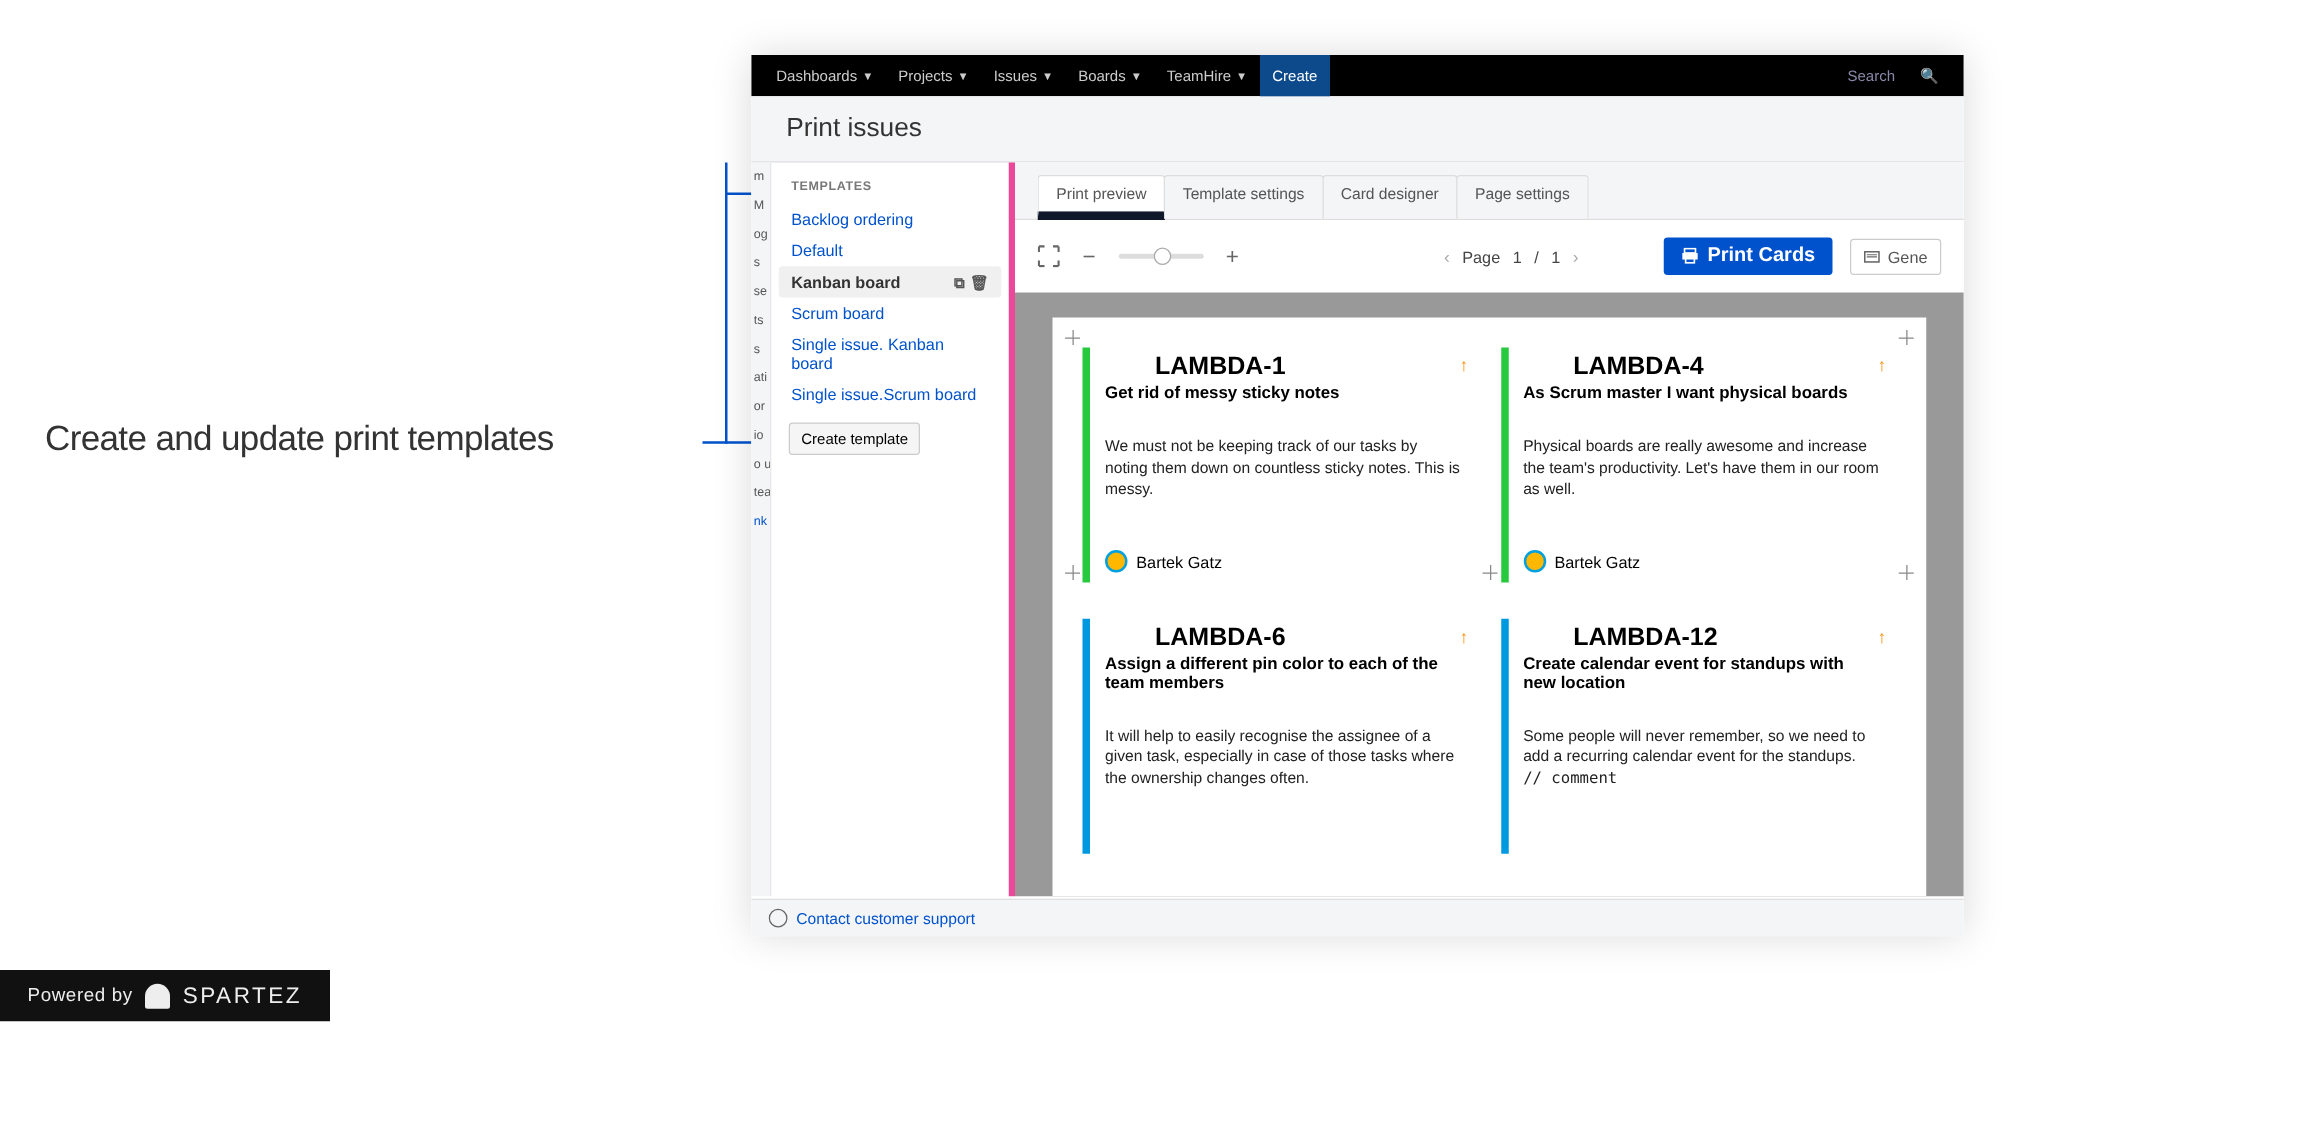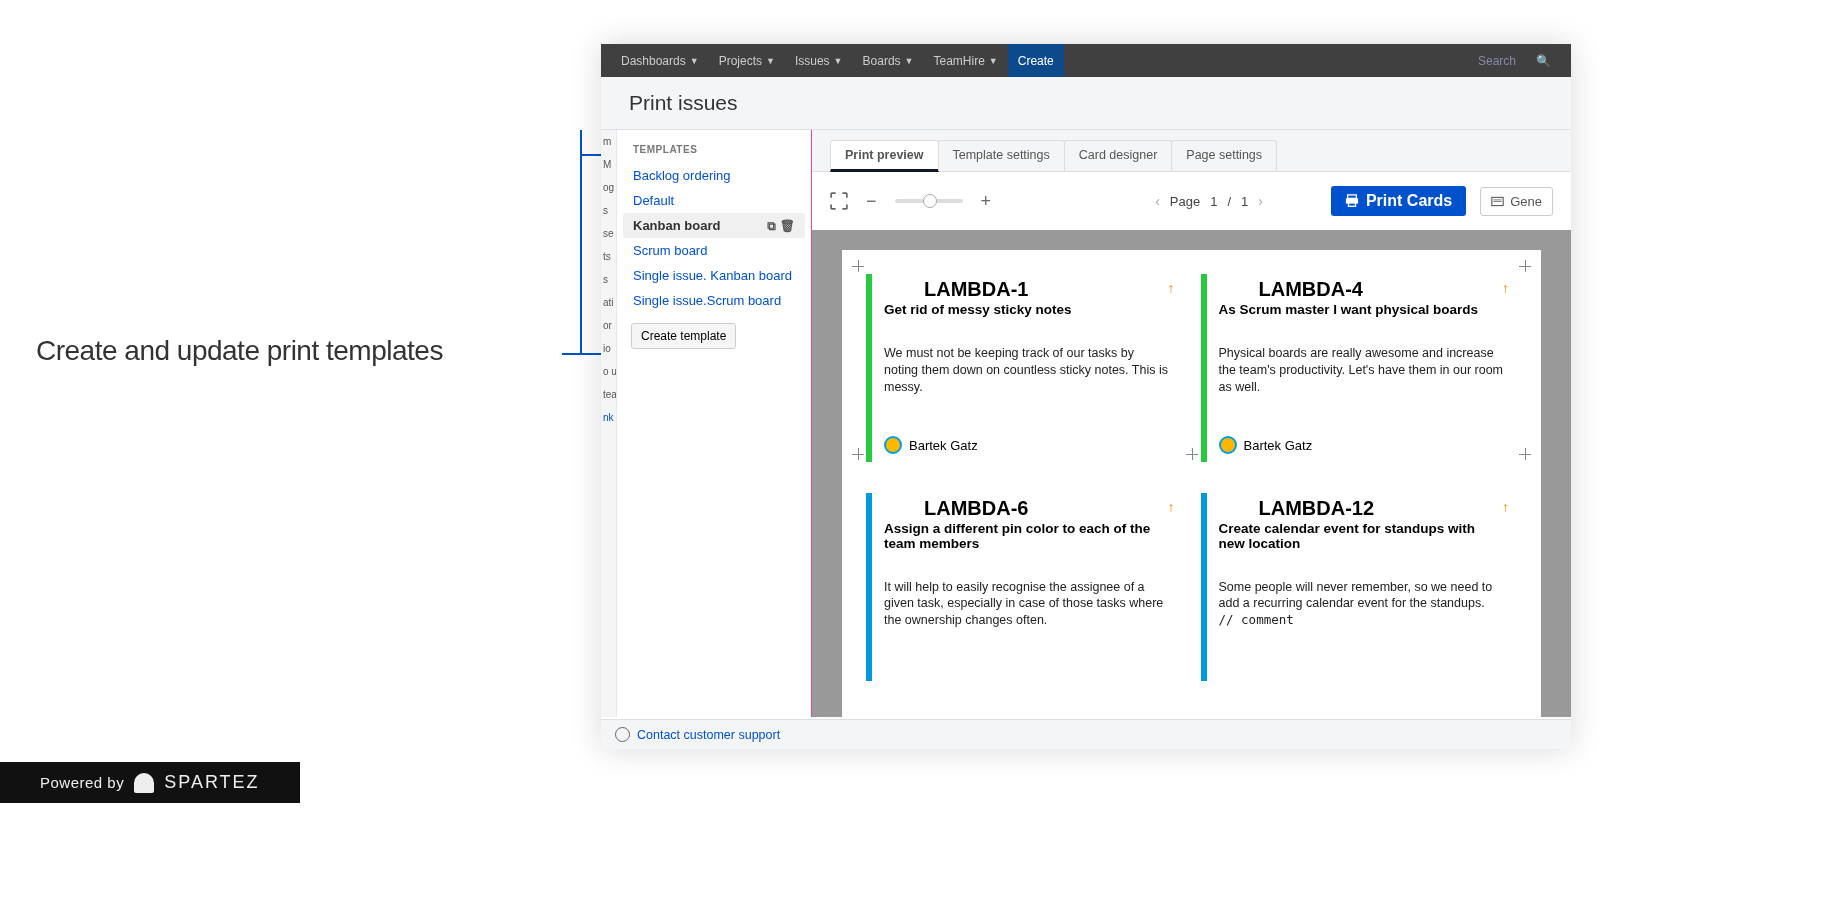--- a/index.html
+++ b/index.html
@@ -13,49 +13,49 @@
 .connector-v { position: absolute; left: 580px; top: 130px; width: 2px; height: 225px; background: #0052cc; }
 .connector-h2 { position: absolute; left: 580px; top: 154px; width: 333px; height: 2px; background: #0052cc; }
 .dot { width: 10px; height: 10px; background: #0052cc; border-radius: 50%; position: absolute; }
 .dot1 { left: 618px; top: 328px; }
 .dot2 { left: 908px; top: 149px; }
 
 
 .app-frame { position: absolute; left: 601px; top: 44px; width: 970px; height: 705px; background: #fff; box-shadow: 0 0 30px rgba(0,0,0,0.15); overflow: hidden; }
 
 
-.top-nav { height: 33px; background: #404040; display: flex; align-items: center; padding: 0 10px; color: #ccc; font-size: 12px; }
+.top-nav { height: 33px; background: #000000; display: flex; align-items: center; padding: 0 10px; color: #ccc; font-size: 12px; }
 .nav-item { padding: 0 10px; display: flex; align-items: center; gap: 4px; height: 33px; cursor: pointer; }
 .nav-caret { font-size: 9px; }
 .nav-create { background: #0d4a8c; color: #fff; padding: 5px 10px; }
 .nav-spacer { flex: 1; }
 .nav-search-box { color: #88a; padding-right: 10px; cursor: pointer; display: flex; align-items: center; gap: 20px; }
 
 
 .page-title-bar { background: #f4f5f7; border-bottom: 1px solid #e0e0e2; padding: 14px 28px; font-size: 21px; color: #333; }
 
 
 .content { display: flex; height: calc(100% - 33px - 55px - 30px); }
 .sidebar-left-peek { width: 16px; background: #f4f5f7; border-right: 1px solid #e8e8ea; padding: 6px 2px; font-size: 10px; color: #555; overflow: hidden; }
 .sidebar-left-peek div { margin-bottom: 12px; white-space: nowrap; }
 .sidebar-left-peek a { color: #0052cc; }
 
-.templates-panel { width: 195px; border-right: 1px solid #ec4899; padding: 12px 0; }
+.templates-panel { width: 195px; border-right: 5px solid #ec4899; padding: 12px 0; }
 .templates-heading { font-size: 10px; color: #777; font-weight: 700; padding: 2px 16px 8px; letter-spacing: 0.5px; }
 .template-item { padding: 5px 16px; font-size: 13px; color: #0052cc; cursor: pointer; display: flex; align-items: center; }
 .template-item.selected { background: #f0f0f0; color: #333; font-weight: 700; border-radius: 3px; margin: 0 6px; padding: 5px 10px; }
 .template-item .icons { margin-left: auto; display: flex; gap: 4px; color: #555; font-size: 12px; }
 .create-template-btn { margin: 10px 14px 0; padding: 5px 9px; background: #f5f5f5; border: 1px solid #ccc; border-radius: 3px; font-size: 12px; color: #000000; cursor: pointer; display: inline-block; }
 
 
 .main-panel { flex: 1; display: flex; flex-direction: column; background: #fff; }
 .tabs { display: flex; background: #f4f5f7; border-bottom: 1px solid #ddd; padding-top: 10px; }
 .tab { padding: 7px 14px; font-size: 12.5px; color: #555; border: 1px solid #ddd; border-bottom: none; background: #f4f5f7; margin-left: -1px; cursor: pointer; border-radius: 3px 3px 0 0; }
 .tab:first-child { margin-left: 18px; }
-.tab.active { background: #fff; border-bottom: 3px solid #0f172a; margin-bottom: -1px; font-weight: 700; }
+.tab.active { background: #fff; border-bottom: 7px solid #0f172a; margin-bottom: -1px; font-weight: 400; }
 
 
 .toolbar { display: flex; align-items: center; padding: 14px 18px; gap: 14px; }
 .expand-icon { width: 18px; height: 18px; position: relative; cursor: pointer; }
 .expand-icon::before { content: "⤢"; font-size: 18px; color: #666; position: absolute; transform: rotate(0deg); }
 .zoom-btn { font-size: 18px; color: #666; cursor: pointer; padding: 0 4px; }
 .zoom-slider { width: 68px; height: 4px; background: #ddd; border-radius: 2px; position: relative; }
 .zoom-slider::after { content: ""; width: 12px; height: 12px; background: #fff; border: 1px solid #aaa; border-radius: 50%; position: absolute; top: -5px; left: 28px; }
 .toolbar-spacer { flex: 1; }
 .pager { display: flex; align-items: center; gap: 10px; font-size: 13px; color: #444; }
@@ -85,21 +85,21 @@
 .card-assignee { position: absolute; bottom: 8px; left: 12px; display:flex; align-items:center; gap:7px; font-size: 13px; }
 .avatar { width: 18px; height: 18px; background: #ffb700; border: 2px solid #00a0e0; border-radius: 50%; }
 .card-arrow { position: absolute; top: 6px; right: 8px; color: #ff8b00; font-size: 14px; font-weight: 700; }
 .code { font-family: monospace; }
 
 
 .footer { position: absolute; bottom: 0; left: 0; right: 0; height: 30px; background: #f4f5f7; border-top: 1px solid #e0e0e0; display: flex; align-items: center; padding: 0 14px; font-size: 12.5px; color: #0052cc; gap: 7px; }
 .smile { width: 15px; height: 15px; border: 1.2px solid #666; border-radius: 50%; position: relative; }
 
 
-.powered-badge { position: absolute; left: 0px; bottom: 97px; background: #111; color: #eee; padding: 10px 40px; font-size: 18px; display: flex; align-items: center; gap: 10px; letter-spacing: 2px; }
+.powered-badge { position: absolute; left: 0px; bottom: 83px; background: #111; color: #eee; padding: 10px 22px; font-size: 18px; display: flex; align-items: center; gap: 10px; letter-spacing: 2px; }
 .powered-badge .pre { letter-spacing: 0.5px; font-size: 15px; font-weight: 300; }
 .helmet { width: 20px; height: 20px; background: #eee; border-radius: 50% 50% 10% 10%; position: relative; }
 </style>
 </head>
 <body>
 
 <div class="annotation-text">Create and update print templates</div>
 <div class="connector-h1"></div>
 <div class="connector-v"></div>
 <div class="connector-h2"></div>

